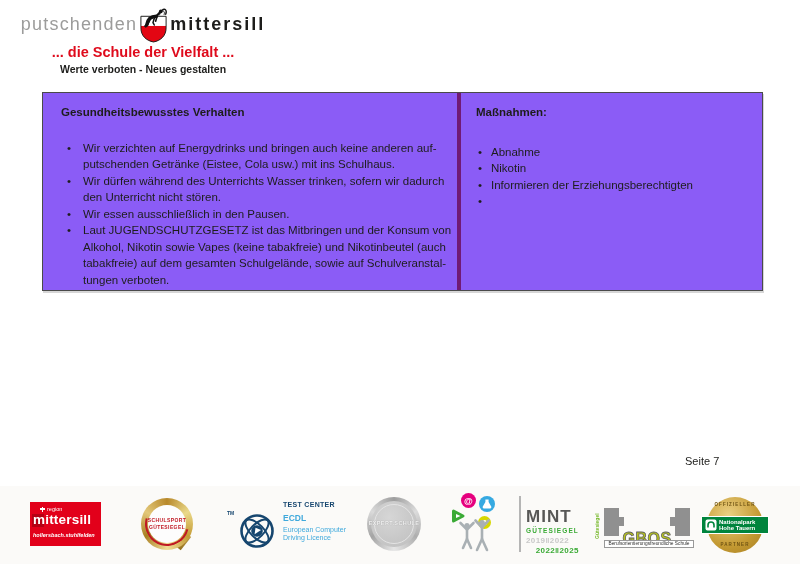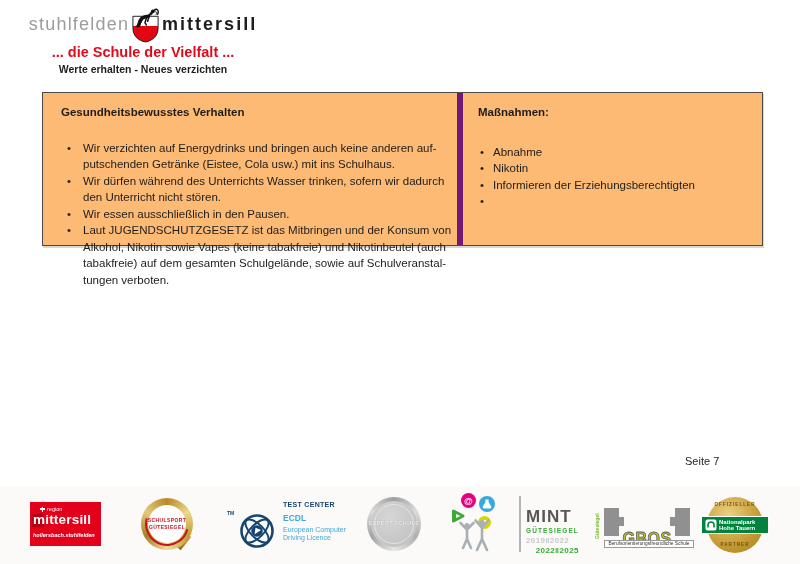--- a/index.html
+++ b/index.html
@@ -9,25 +9,25 @@
   
   .hdr{position:absolute;left:28px;top:6px;width:230px;}
   .logo-row{display:flex;align-items:flex-start;justify-content:center;height:36px;}
   .school-prefix{font-size:18px;color:#9c9c9b;letter-spacing:1.2px;line-height:36px;}
   .school-name{font-size:18px;font-weight:700;color:#1d1d1b;letter-spacing:2px;line-height:36px;}
   .shield{width:31px;height:38px;margin:0 1px;flex:0 0 auto;}
   .tagline{margin-top:2px;text-align:center;font-size:14.5px;font-weight:700;color:#df0b1c;}
   .subtagline{margin-top:3px;text-align:center;font-size:10.5px;font-weight:700;color:#1d1d1b;}
 
   
-  .rules{position:absolute;left:42px;top:92px;width:721px;height:154px;
+  .rules{position:absolute;left:42px;top:92px;width:721px;height:199px;
          border:1px solid #4a4a4a;box-sizing:border-box;display:flex;
-         box-shadow:1px 2px 0 #d6d6d6;background:#fdba74;font-size:11.5px;line-height:16.5px;}
+         box-shadow:1px 2px 0 #d6d6d6;background:#8b5cf6;font-size:11.5px;line-height:16.5px;}
   .cell-l{width:414px;box-sizing:border-box;padding:11px 8px 8px 18px;}
-  .cell-r{flex:1;box-sizing:border-box;border-left:6px solid #701a75;padding:11px 8px 8px 15px;}
+  .cell-r{flex:1;box-sizing:border-box;border-left:4px solid #701a75;padding:11px 8px 8px 15px;}
   .cell-title{font-weight:700;}
   .cell-l .cell-title{margin-bottom:19px;}
   .cell-r .cell-title{margin-bottom:23px;}
   ul.blist{margin:0;padding:0;list-style:none;}
   ul.blist li{display:flex;}
   .dot{flex:0 0 auto;}
   .cell-l .dot{width:22px;padding-left:6px;box-sizing:border-box;}
   .cell-r .dot{width:15px;padding-left:2px;box-sizing:border-box;}
   .btext{white-space:pre;}
 
@@ -124,21 +124,21 @@
   .np-ic{margin-left:3px;flex:0 0 auto;}
   .np-text{margin-left:2px;font-size:6px;font-weight:700;color:#fff;line-height:6.5px;}
 </style>
 </head>
 <body>
 
 <div class="page">
 
   <div class="hdr">
     <div class="logo-row">
-      <span class="school-prefix">stuhlfelden</span>
+      <span class="school-prefix">putschenden</span>
       <svg class="shield" viewBox="0 0 32 38">
         <defs>
             <clipPath id="shieldClip">
               <path d="M3 10 H29 V22 C29 30.5 23 35.3 16 36.5 C9 35.3 3 30.5 3 22 Z"></path>
             </clipPath>
           </defs>
         <path d="M3 10 H29 V22 C29 30.5 23 35.3 16 36.5 C9 35.3 3 30.5 3 22 Z" fill="#ffffff"></path>
         <rect x="3" y="20" width="26" height="18" fill="#e30613" clip-path="url(#shieldClip)"></rect>
         <path d="M3 10 H29 V22 C29 30.5 23 35.3 16 36.5 C9 35.3 3 30.5 3 22 Z" fill="none" stroke="#1d1d1b" stroke-width="1"></path>
         <g stroke="#111" fill="none" stroke-linecap="round">
@@ -151,21 +151,21 @@
           <path d="M17 11.5 L15.5 16.5 L16.8 19" stroke-width="1.6"></path>
           <path d="M19.5 10.7 L18.2 15.2" stroke-width="1.6"></path>
           <path d="M10.5 16.5 L8 21" stroke-width="1.6"></path>
           <path d="M12 14.5 L9.8 18.8" stroke-width="1.6"></path>
           <path d="M9 19 l-2.2 1.2" stroke-width="1.4"></path>
         </g>
       </svg>
       <span class="school-name">mittersill</span>
     </div>
     <div class="tagline">... die Schule der Vielfalt ...</div>
-    <div class="subtagline">Werte erhalten - Neues verzichten</div>
+    <div class="subtagline">Werte verboten - Neues gestalten</div>
   </div>
 
   <div class="rules">
     <div class="cell-l">
       <div class="cell-title">Gesundheitsbewusstes Verhalten</div>
       <ul class="blist">
         <li>
           <span class="dot">•</span>
           <span class="btext">Wir verzichten auf Energydrinks und bringen auch keine anderen auf-
 putschenden Getränke (Eistee, Cola usw.) mit ins Schulhaus.</span>

